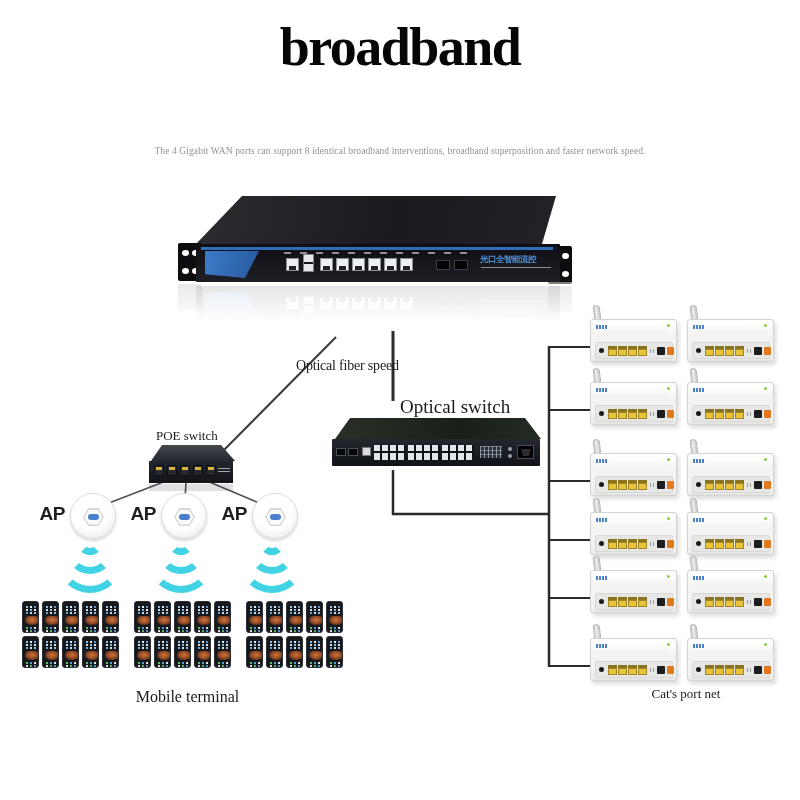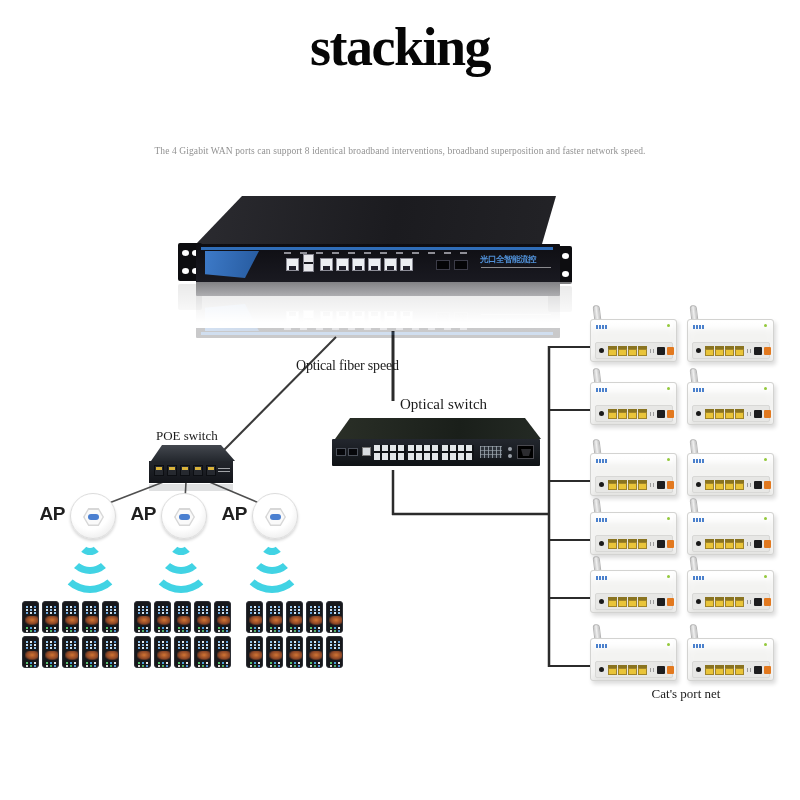--- a/index.html
+++ b/index.html
@@ -10,35 +10,35 @@
 
   
   .title{left:0;top:22px;width:800px;text-align:center;font-weight:bold;font-size:54px;
          line-height:.93;letter-spacing:-1.5px;color:#060606;}
   .title div{position:static;}
   .subtitle{left:0;top:146px;width:800px;text-align:center;font-size:9.5px;color:#929292;letter-spacing:.1px;}
 
   
   .lbl{color:#1b1b1b;white-space:nowrap;}
   #lbl-ofl{left:296px;top:358px;font-size:14px;letter-spacing:-.2px;}
-  #lbl-os {left:400px;top:396px;font-size:15px;}
+  #lbl-os {left:400px;top:396px;font-size:19px;}
   #lbl-poe{left:156px;top:428px;font-size:13px;}
   #lbl-mt {left:95px;top:688px;width:185px;text-align:center;font-size:16px;}
   #lbl-con{left:600px;top:686px;width:172px;text-align:center;font-size:13px;}
 
   
   .router{left:176px;top:194px;width:400px;height:136px;}
   .r-top{left:20px;top:2px;width:364px;height:48px;
          clip-path:polygon(0px 48px,46px 0px,360px 0px,346px 48px);
          background:linear-gradient(100deg,#2b2b30 0%,#1b1b1f 55%,#232327 100%);}
   .ear{width:24px;height:38px;background:#0d0d10;border-radius:2px;}
   #earL{left:2px;top:49px;} #earR{left:372px;top:52px;}
   .ear b{position:absolute;left:4px;top:7px;width:7px;height:6px;border-radius:50%;background:#fff;
          box-shadow:10px 0 0 #fff,0 18px 0 #fff,10px 18px 0 #fff;}
-  .r-front{left:20px;top:50px;width:364px;height:52px;
+  .r-front{left:20px;top:50px;width:364px;height:38px;
            background:linear-gradient(#0e0e13,#1e1e26);border-radius:1px;}
   .blue-strip{left:5px;top:3px;width:352px;height:3px;background:#2f6db8;}
   .blue-wedge{left:9px;top:7px;width:54px;height:27px;background:linear-gradient(100deg,#3d7ac8,#265a9e);
               clip-path:polygon(0 0,100% 0,74% 100%,0 86%);}
   .rp-console,.rp-eth{top:14px;width:13px;height:13px;background:#eceff2;border:1px solid #8d8d97;}
   .rp-console{left:90px;}
   .rp-console:after,.rp-eth:after{content:"";position:absolute;left:2px;bottom:0;width:7px;height:4px;background:#20202a;}
   .rp-usb{left:107px;top:10px;width:11px;height:18px;border:1px solid #83838d;
           background:linear-gradient(#e8e8ec 0 44%,#17171d 44% 56%,#e8e8ec 56%);}
   .rp-sfp{top:16px;width:14px;height:10px;background:#050507;border:1px solid #3c3c48;}
@@ -155,21 +155,21 @@
     <line x1="548" y1="481" x2="592" y2="481" stroke="#2b2b2b" stroke-width="2"></line>
     <line x1="548" y1="540" x2="592" y2="540" stroke="#2b2b2b" stroke-width="2"></line>
     <line x1="548" y1="598" x2="592" y2="598" stroke="#2b2b2b" stroke-width="2"></line>
     <line x1="548" y1="666" x2="592" y2="666" stroke="#2b2b2b" stroke-width="2"></line>
     <line x1="166" y1="481" x2="109" y2="503" stroke="#4f4f4f" stroke-width="1.6"></line>
     <line x1="186" y1="482" x2="185" y2="500" stroke="#4f4f4f" stroke-width="1.6"></line>
     <line x1="207" y1="481" x2="259" y2="503" stroke="#4f4f4f" stroke-width="1.6"></line>
   </svg>
 
   <div class="title">
-    <div>stacking</div>
+    <div>broadband</div>
   </div>
   <div class="subtitle">The 4 Gigabit WAN ports can support 8 identical broadband interventions, broadband superposition and faster network speed.</div>
 
   <div class="router">
     <div class="r-top"></div>
     <div class="ear" id="earL">
         <b></b>
       </div>
     <div class="ear" id="earR">
         <b></b>
@@ -209,20 +209,21 @@
         <div class="rp-eth" style="left: 204px;"></div>
         <div class="rp-sfp" style="left: 240px;"></div>
         <div class="rp-sfp" style="left: 258px;"></div>
       </div>
       <div class="refl-fade"></div>
   </div>
 
   <span class="lbl" id="lbl-ofl">Optical fiber speed</span>
   <span class="lbl" id="lbl-os">Optical switch</span>
   <span class="lbl" id="lbl-poe">POE switch</span>
+  <span class="lbl" id="lbl-mt">Mobile terminal</span>
   <span class="lbl" id="lbl-con">Cat's port net</span>
 
   <div class="oswitch">
     <div class="os-top"></div>
     <div class="os-front" id="osFront">
       <div class="os-sfp" style="left:4px"></div>
       <div class="os-sfp" style="left:16px"></div>
       <div class="os-con"></div>
       <div class="os-led"></div>
       <div class="os-btn"></div>

